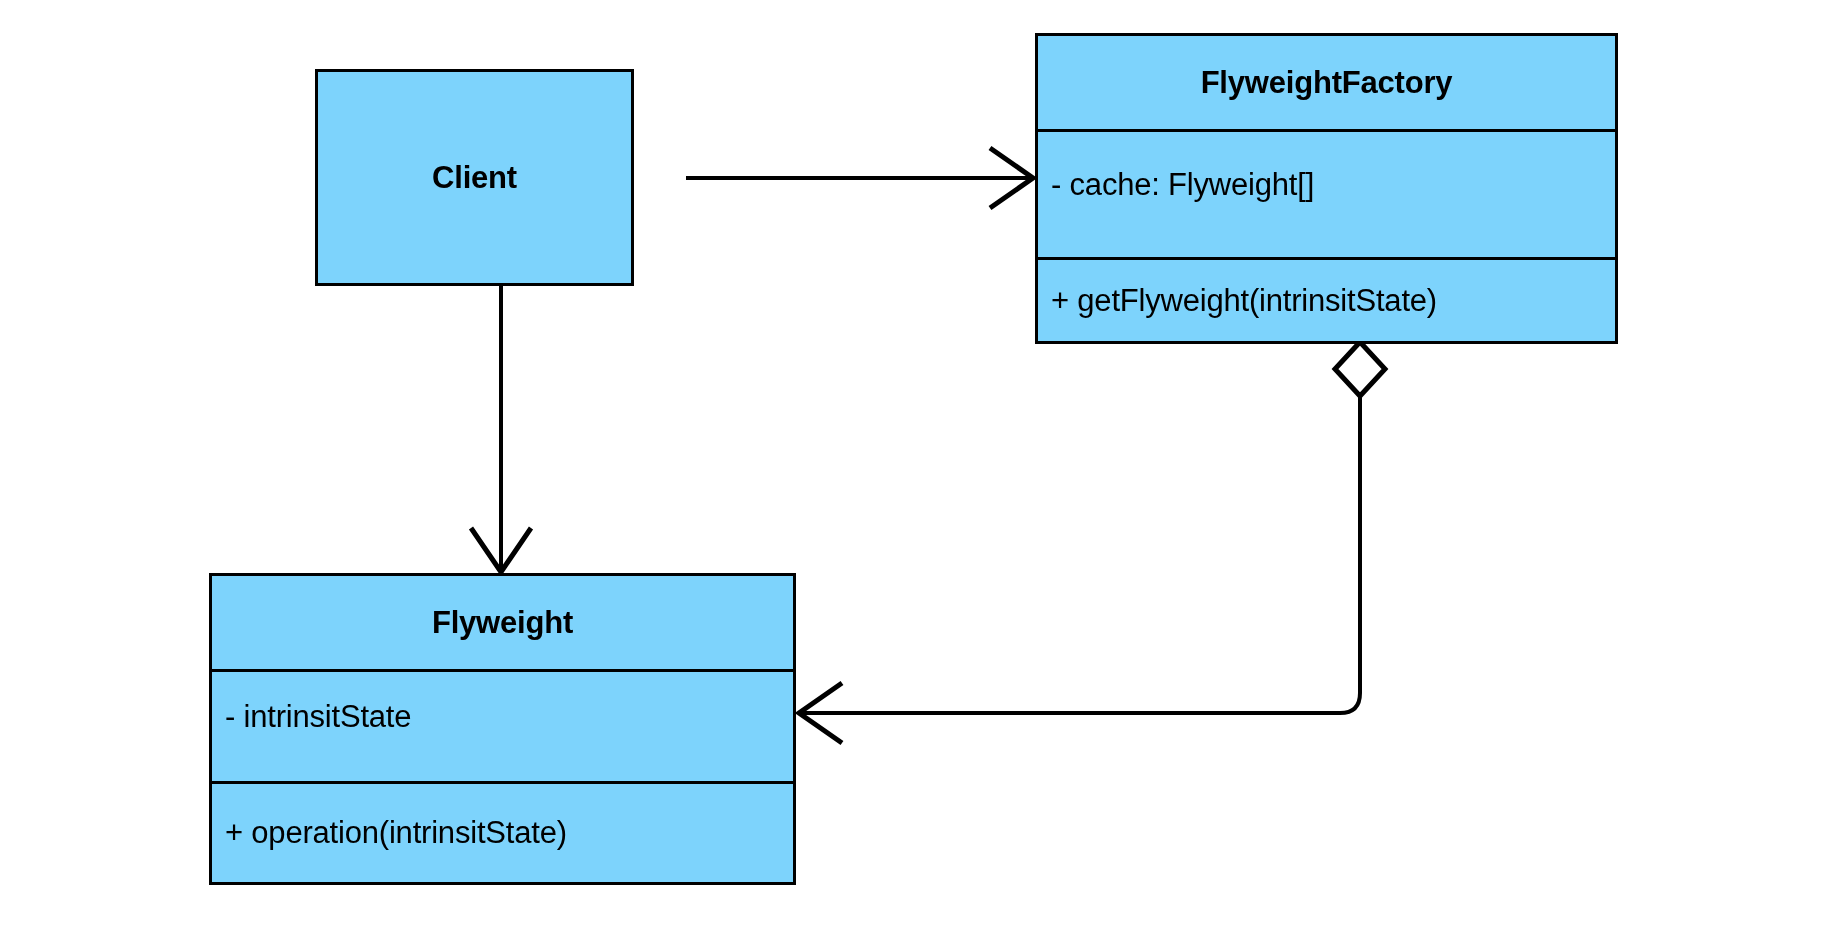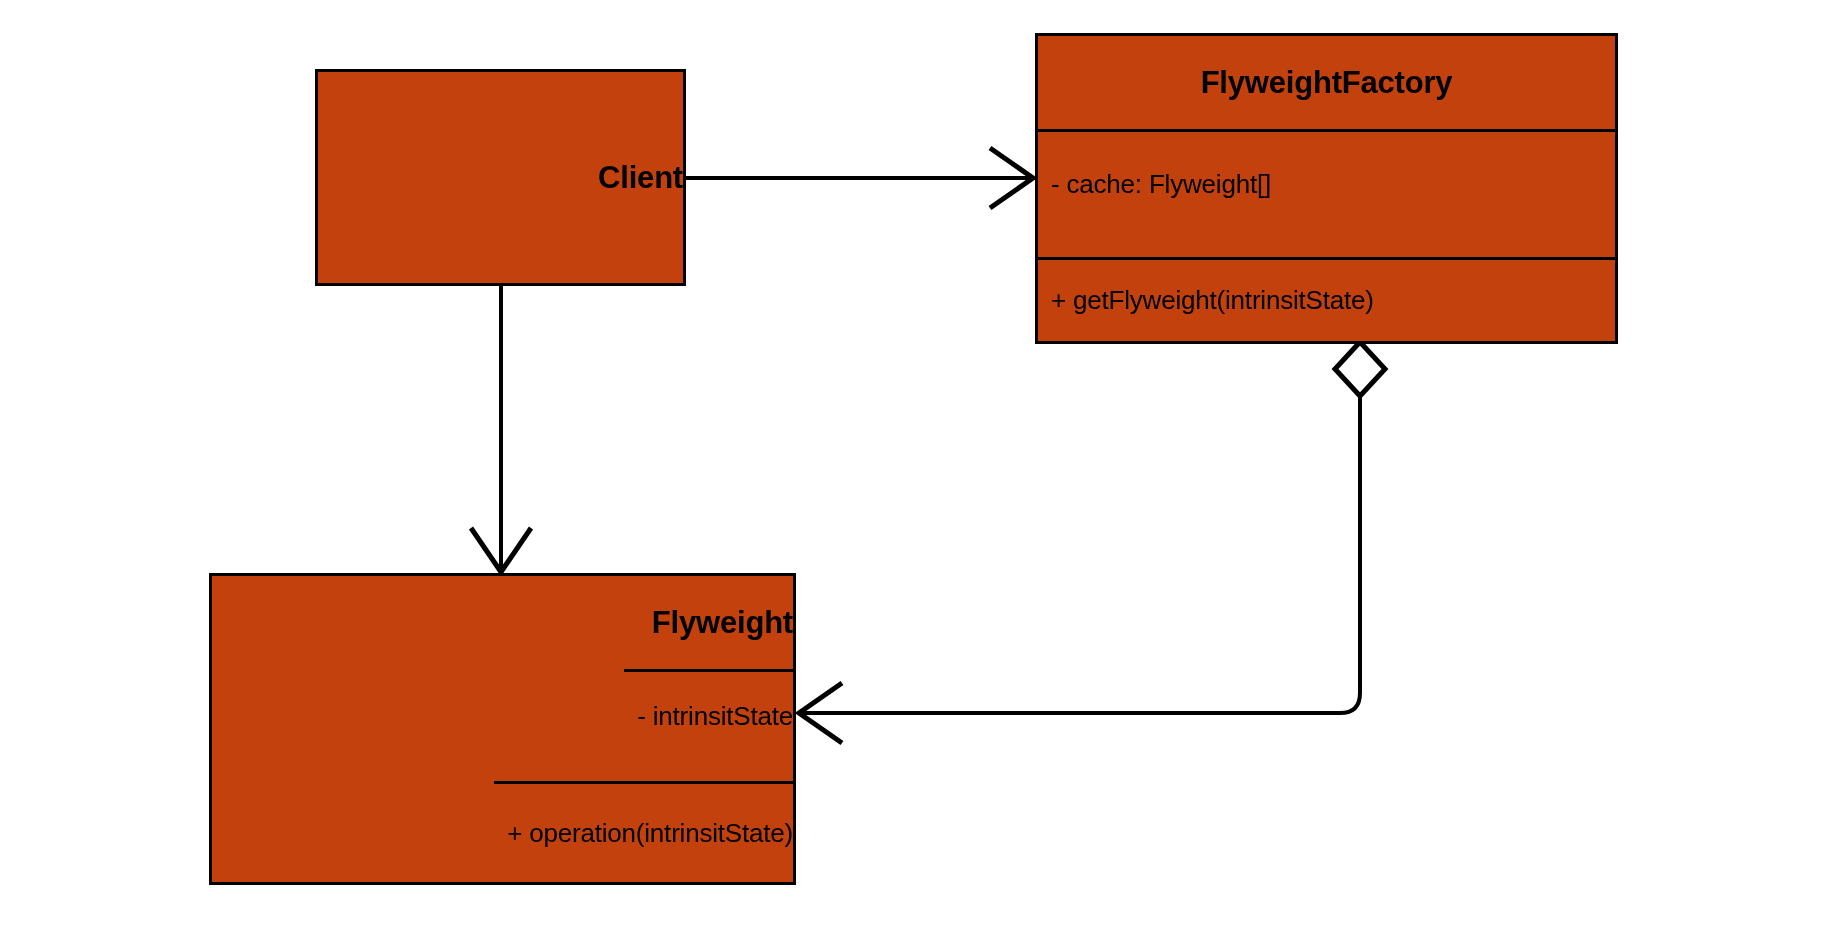--- a/index.html
+++ b/index.html
@@ -23,21 +23,21 @@
     position: absolute;
     left: 0;
     top: 0;
     width: 1824px;
     height: 942px;
     pointer-events: none;
   }
   .uml-class {
     position: absolute;
     box-sizing: border-box;
-    background: #c2410c;
+    background: #7dd3fc;
     border: 3px solid #000000;
     display: flex;
     flex-direction: column;
     z-index: 2;
   }
   .compartment {
     box-sizing: border-box;
     display: flex;
     align-items: center;
     overflow: hidden;
@@ -46,21 +46,21 @@
   .compartment.title-compartment {
     justify-content: center;
     font-weight: bold;
     font-size: 31px;
     color: #000000;
     letter-spacing: -0.2px;
   }
   .compartment.member-compartment {
     justify-content: flex-start;
     font-weight: normal;
-    font-size: 26px;
+    font-size: 31px;
     color: #000000;
     padding-left: 13px;
     letter-spacing: -0.2px;
   }
   .compartment.divided {
     border-top: 3px solid #000000;
   }
   .compartment.plain-body {
     flex: 1 1 auto;
     margin-top: 20px;
@@ -88,29 +88,29 @@
       <polyline points="471,528 501,572 531,528" fill="none" stroke="#000000" stroke-width="5" stroke-linecap="butt" stroke-linejoin="miter"></polyline>
     </g>
 
     <g>
       <polygon points="1360,342 1385,369 1360,396 1335,369" fill="#ffffff" stroke="#000000" stroke-width="5" stroke-linejoin="miter"></polygon>
       <path d="M 1360 396 L 1360 693 Q 1360 713 1340 713 L 800 713" fill="none" stroke="#000000" stroke-width="4"></path>
       <polyline points="842,683 799,713 842,743" fill="none" stroke="#000000" stroke-width="5" stroke-linecap="butt" stroke-linejoin="miter"></polyline>
     </g>
   </svg>
 
-  <div class="uml-class" id="class-client" style="left:315px; top:69px; width:371px; height:217px;align-items:flex-end;">
+  <div class="uml-class" id="class-client" style="left:315px; top:69px; width:319px; height:217px;">
     <div class="compartment title-compartment">Client</div>
   </div>
 
   <div class="uml-class" id="class-flyweight-factory" style="left:1035px; top:33px; width:583px; height:311px;">
     <div class="compartment title-compartment" style="height:93px;">FlyweightFactory</div>
     <div class="compartment member-compartment divided" style="height:108px;">- cache: Flyweight[]</div>
     <div class="compartment member-compartment divided plain-body">+ getFlyweight(intrinsitState)</div>
   </div>
 
-  <div class="uml-class" id="class-flyweight" style="left:209px; top:573px; width:587px; height:312px;align-items:flex-end;">
+  <div class="uml-class" id="class-flyweight" style="left:209px; top:573px; width:587px; height:312px;">
     <div class="compartment title-compartment" style="height:93px;">Flyweight</div>
     <div class="compartment member-compartment divided" style="height:92px;">- intrinsitState</div>
     <div class="compartment member-compartment divided plain-body">+ operation(intrinsitState)</div>
   </div>
 
 </div>
 
 </body></html>

